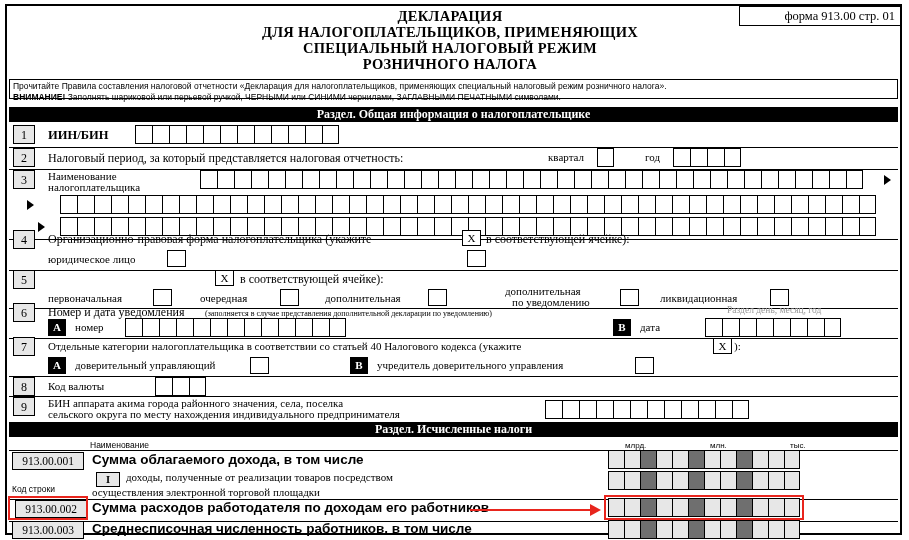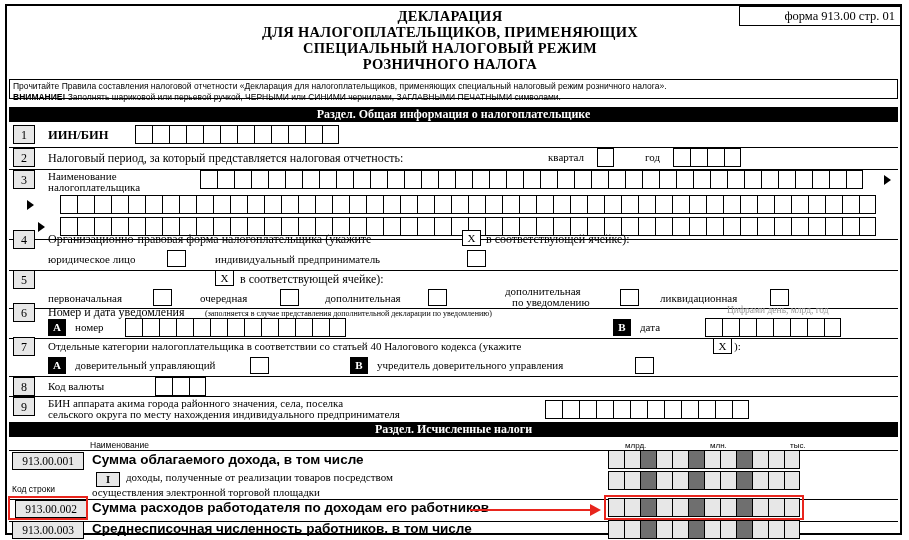--- a/index.html
+++ b/index.html
@@ -244,21 +244,20 @@
       <i></i>
   </div>
   <div class="rowline" style="top:239px;"></div>
 
   <div class="numbox" style="left:13px;top:230px;">4</div>
   <div class="lbl" style="left:48px;top:232px;">Организационно-правовая форма налогоплательщика (укажите</div>
   <div class="tick" style="left:462px;top:230px;">X</div>
   <div class="lbl" style="left:486px;top:232px;">в соответствующей ячейке):</div>
   <div class="lbl s" style="left:48px;top:253px;">юридическое лицо</div>
   <div class="cell" style="left:167px;top:250px;width:19px;height:17px;"></div>
-  <div class="lbl s" style="left:215px;top:253px;">индивидуальный предприниматель</div>
   <div class="cell" style="left:467px;top:250px;width:19px;height:17px;"></div>
   <div class="rowline" style="top:270px;"></div>
 
   <div class="numbox" style="left:13px;top:270px;">5</div>
   <div class="tick" style="left:215px;top:270px;">X</div>
   <div class="lbl" style="left:240px;top:272px;">в соответствующей ячейке):</div>
 
   <div class="lbl s" style="left:48px;top:292px;">первоначальная</div>
   <div class="cell" style="left:153px;top:289px;width:19px;height:17px;"></div>
   <div class="lbl s" style="left:200px;top:292px;">очередная</div>
@@ -268,21 +267,21 @@
   <div class="lbl s" style="left:505px;top:285px;">дополнительная</div>
   <div class="lbl s" style="left:512px;top:296px;">по уведомлению</div>
   <div class="cell" style="left:620px;top:289px;width:19px;height:17px;"></div>
   <div class="lbl s" style="left:660px;top:292px;">ликвидационная</div>
   <div class="cell" style="left:770px;top:289px;width:19px;height:17px;"></div>
   <div class="rowline" style="top:308px;"></div>
 
   <div class="numbox" style="left:13px;top:303px;">6</div>
   <div class="lbl" style="left:48px;top:305px;">Номер и дата уведомления</div>
   <div class="lbl t" style="left:205px;top:309px;">(заполняется в случае представления дополнительной декларации по уведомлению)</div>
-  <div class="lbl" style="left:727px;top:305px;color:#9b9b9b;font-size:9.5px;">Цифрами день, млрд, год</div>
+  <div class="lbl" style="left:727px;top:305px;color:#9b9b9b;font-size:9.5px;">Раздел день, месяц, год</div>
 
   <div class="blackbox" style="left:48px;top:319px;width:18px;height:17px;line-height:17px;">A</div>
   <div class="lbl s" style="left:75px;top:321px;">номер</div>
   <div class="cells" style="left:125px;top:318px;">
     <i></i>
       <i></i>
       <i></i>
       <i></i>
       <i></i>
       <i></i>

